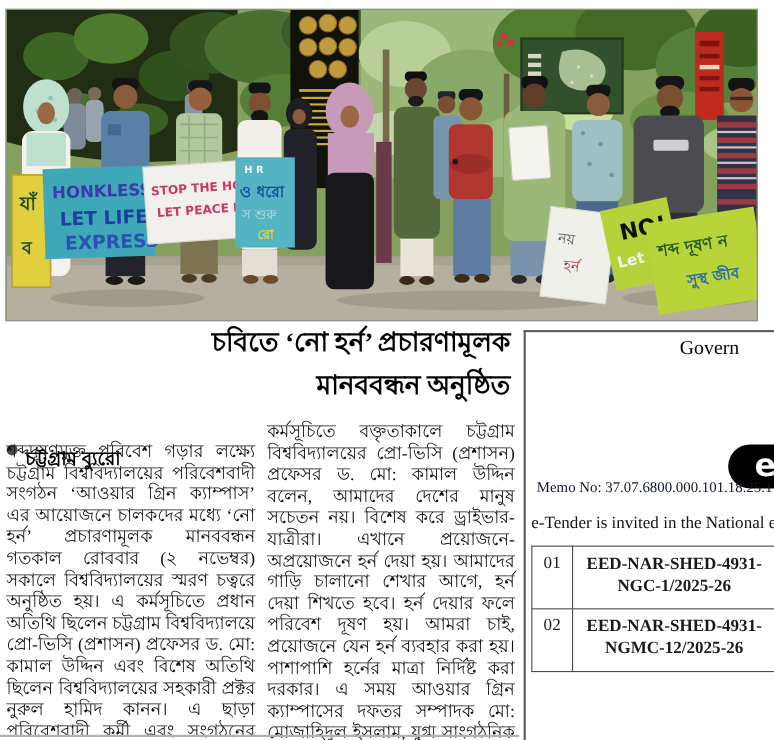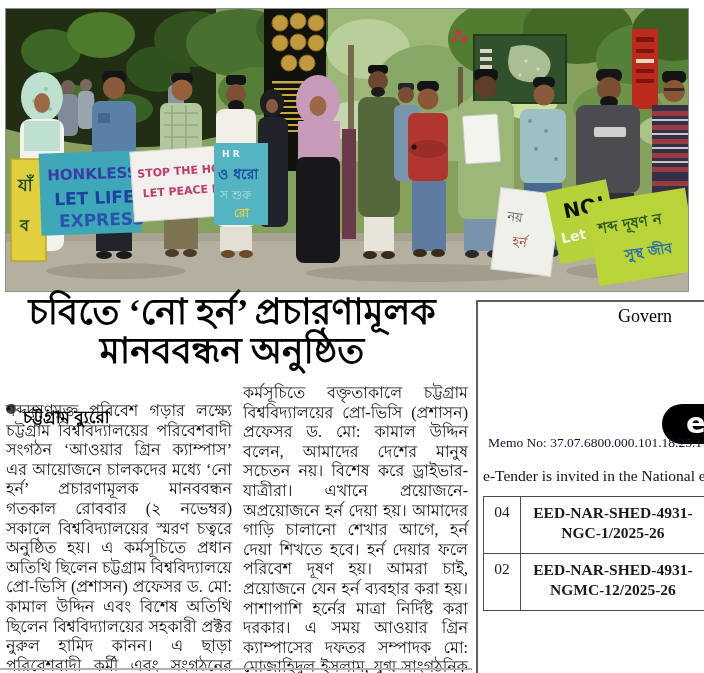--- a/index.html
+++ b/index.html
@@ -11,21 +11,21 @@
   }
   
   .photo-frame{
     position:absolute;left:5px;top:8px;width:684px;height:284px;
     border:1px solid #8f8f8f;box-sizing:border-box;overflow:hidden;background:#86a05e;
   }
   .photo-frame svg{display:block;}
   
   .headline{
     position:absolute;left:0;top:293px;width:464px;
-    text-align:center;font-weight:bold;font-size:36px;line-height:39px;
+    text-align:right;font-weight:bold;font-size:24px;line-height:39px;
     font-family:"Liberation Serif", serif;color:#000;
   }
   .byline{
     position:absolute;left:6px;top:404px;display:flex;align-items:flex-start;gap:7px;
     font-size:17px;font-weight:bold;
   }
   .byline .dot{width:10px;height:10px;border-radius:50%;background:#4a4a4a;flex:0 0 auto;}
   .bodycol{
     position:absolute;font-size:16px;line-height:19.6px;text-align:justify;
     color:#111;font-family:"Liberation Serif", serif;
@@ -377,21 +377,21 @@
 
 <div class="tender-box">
   <div class="tender-title">Govern</div>
   <div class="egp-pill">e</div>
   <div class="memo-line">Memo No: 37.07.6800.000.101.18.25.1</div>
   <div class="invite-line">e-Tender is invited in the National e</div>
 
   <table class="tender-table">
     <tbody>
     <tr class="drow">
-      <td class="c-sl">04</td>
+      <td class="c-sl">01</td>
       <td class="c-pkg">
         <div class="pkg-line">EED-NAR-SHED-4931-</div>
         <div class="pkg-line">NGC-1/2025-26</div>
       </td>
     </tr>
     <tr class="drow">
       <td class="c-sl">02</td>
       <td class="c-pkg">
         <div class="pkg-line">EED-NAR-SHED-4931-</div>
         <div class="pkg-line">NGMC-12/2025-26</div>

